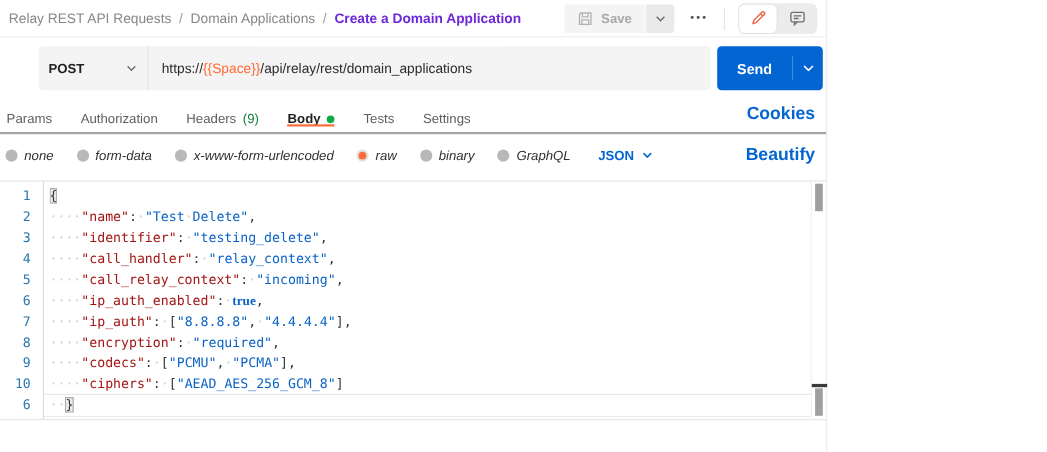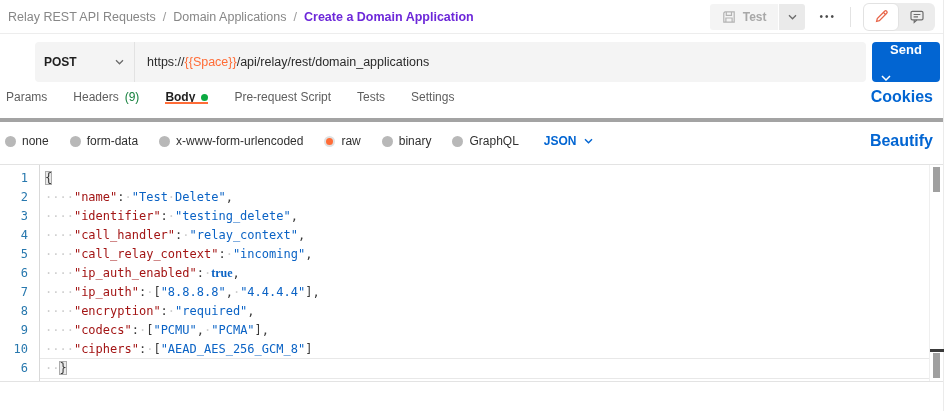--- a/index.html
+++ b/index.html
@@ -1,18 +1,18 @@
 <!DOCTYPE html>
 <html><head>
 <meta charset="utf-8">
 <style>
   * { box-sizing: border-box; margin: 0; padding: 0; }
   html,body { width:952px; height:411px; overflow:hidden; background:#ffffff;
     font-family:"Liberation Sans", sans-serif; }
-  .app { width:944px; height:411px; border-right:1px solid #ebebeb; background:#fff; }
+  .app { width:752px; height:411px; border-right:1px solid #ebebeb; background:#fff; }
 
   
   .header { height:34px; display:flex; align-items:center; padding:0 8px;
     border-bottom:1px solid #ededed; }
   .crumbs { display:flex; align-items:center; gap:7px; font-size:12.5px; white-space:nowrap; }
   .crumb-muted { color:#878787; }
   .crumb-sep { color:#9a9a9a; }
   .crumb-current { color:#6d28d9; font-weight:700; }
   .header-right { margin-left:auto; display:flex; align-items:center; }
   .save-group { display:flex; align-items:center; }
@@ -29,40 +29,40 @@
   
   .req-row { display:flex; align-items:center; margin:8px 0 0 0; padding-right:3px; gap:6px; height:40px;padding-left:35px; }
   .url-bar { flex:1; display:flex; align-items:center; background:#f4f4f4; height:40px;
     border-radius:4px; overflow:hidden; }
   .method { width:100px; display:flex; align-items:center; justify-content:space-between;
     padding:0 10px 0 9px; height:100%; border-right:1px solid #e2e2e2; cursor:pointer; }
   .method-label { font-size:12px; font-weight:700; color:#1f1f1f; }
   .url-text { padding:0 12px; font-size:12.5px; color:#2b2b2b; white-space:nowrap; }
   .url-var { color:#ff6c37; }
   .send-btn { display:flex; align-items:stretch; height:40px; background:#0265d2; border-radius:4px;
-    overflow:hidden; color:#fff;flex-direction:column; }
+    overflow:hidden; color:#fff; }
   .send-main { width:68px; display:flex; align-items:center; justify-content:center;
     font-size:13px; font-weight:700; }
   .send-sep { width:1px; background:rgba(255,255,255,0.25); margin:9px 0; }
   .send-caret { width:27px; display:flex; align-items:center; justify-content:center; }
 
   
-  .tabs-row { display:flex; align-items:center; height:30px; margin-top:10px;
-    border-bottom:4px solid #a3a3a3; padding:0 10px 16px 6px; }
+  .tabs-row { display:flex; align-items:flex-end; height:30px; margin-top:10px;
+    border-bottom:2px solid #a3a3a3; padding:0 10px 5px 6px; }
   .tab { position:relative; display:flex; align-items:center; gap:6px; font-size:12px;
     color:#5e5e5e; margin-right:26px; cursor:pointer; white-space:nowrap; }
   .tab.active { color:#1f1f1f; font-weight:600; }
   .tab.active::after { content:""; position:absolute; left:0; right:0; bottom:0; height:2px; background:#ff6c37; }
   .tab-badge { color:#15803d; }
   .tab-dot { width:7px; height:7px; border-radius:50%; background:#0caa41; }
   .link { margin-left:auto; align-self:center; color:#0265d2; font-size:16px; font-weight:600; cursor:pointer; }
 
   
   .radio-row { display:flex; align-items:center; height:38px; padding:0 10px 0 5px; gap:21px; }
-  .radio { display:flex; align-items:center; gap:6px; font-size:12px; color:#303030; cursor:pointer; }
+  .radio { display:flex; align-items:center; gap:6px; font-size:12px; color:#303030; cursor:pointer;font-style:italic; }
   .rdot { width:11px; height:11px; border-radius:50%; background:#b8b8b8; position:relative; }
   .radio.selected .rdot { background:#e0e0e0; }
   .radio.selected .rdot::after { content:""; position:absolute; inset:2px; border-radius:50%; background:#ff6c37; }
   .lang-select { display:flex; align-items:center; gap:7px; color:#0265d2; font-size:12px;
     font-weight:600; margin-left:4px; cursor:pointer; }
 
   
   .editor { position:relative; margin-top:4px; height:218px; border-top:1px solid #e3e3e3;
     border-bottom:1px solid #e3e3e3; display:flex;
     font-family:"DejaVu Sans Mono", monospace; font-size:12px; background:#fff; }
@@ -101,21 +101,21 @@
     <div class="header-right">
       <div class="save-group">
         <div class="save-main">
           <span>
             <svg width="14" height="14" viewBox="0 0 14 14" fill="none" stroke="#b3b3b3" stroke-width="1.2">
               <path d="M1.8 3 3 1.8h9.2v10.4H1.8z"></path>
               <path d="M4.3 1.9v3.4h5.2V1.9"></path>
               <path d="M3.9 12.1V8h6.2v4.1"></path>
             </svg>
           </span>
-          <span>Test</span>
+          <span>Save</span>
         </div>
         <div class="save-caret">
           <span>
             <svg width="9" height="6" viewBox="0 0 9 6" fill="none" stroke="#6b6b6b" stroke-width="1.3">
               <path d="M1 1.2 4.5 4.8 8 1.2"></path>
             </svg>
           </span>
         </div>
       </div>
       <div class="ellipsis">
@@ -171,29 +171,29 @@
         </span>
       </div>
     </div>
   </div>
 
   <div class="tabs-row">
     <div class="tab">
       <span>Params</span>
     </div>
     <div class="tab">
+      <span>Authorization</span>
+    </div>
+    <div class="tab">
       <span>Headers</span>
       <span class="tab-badge">(9)</span>
     </div>
     <div class="tab active">
       <span>Body</span>
       <span class="tab-dot"></span>
-    </div>
-    <div class="tab">
-      <span>Pre-request Script</span>
     </div>
     <div class="tab">
       <span>Tests</span>
     </div>
     <div class="tab">
       <span>Settings</span>
     </div>
     <span class="link">Cookies</span>
   </div>
 

